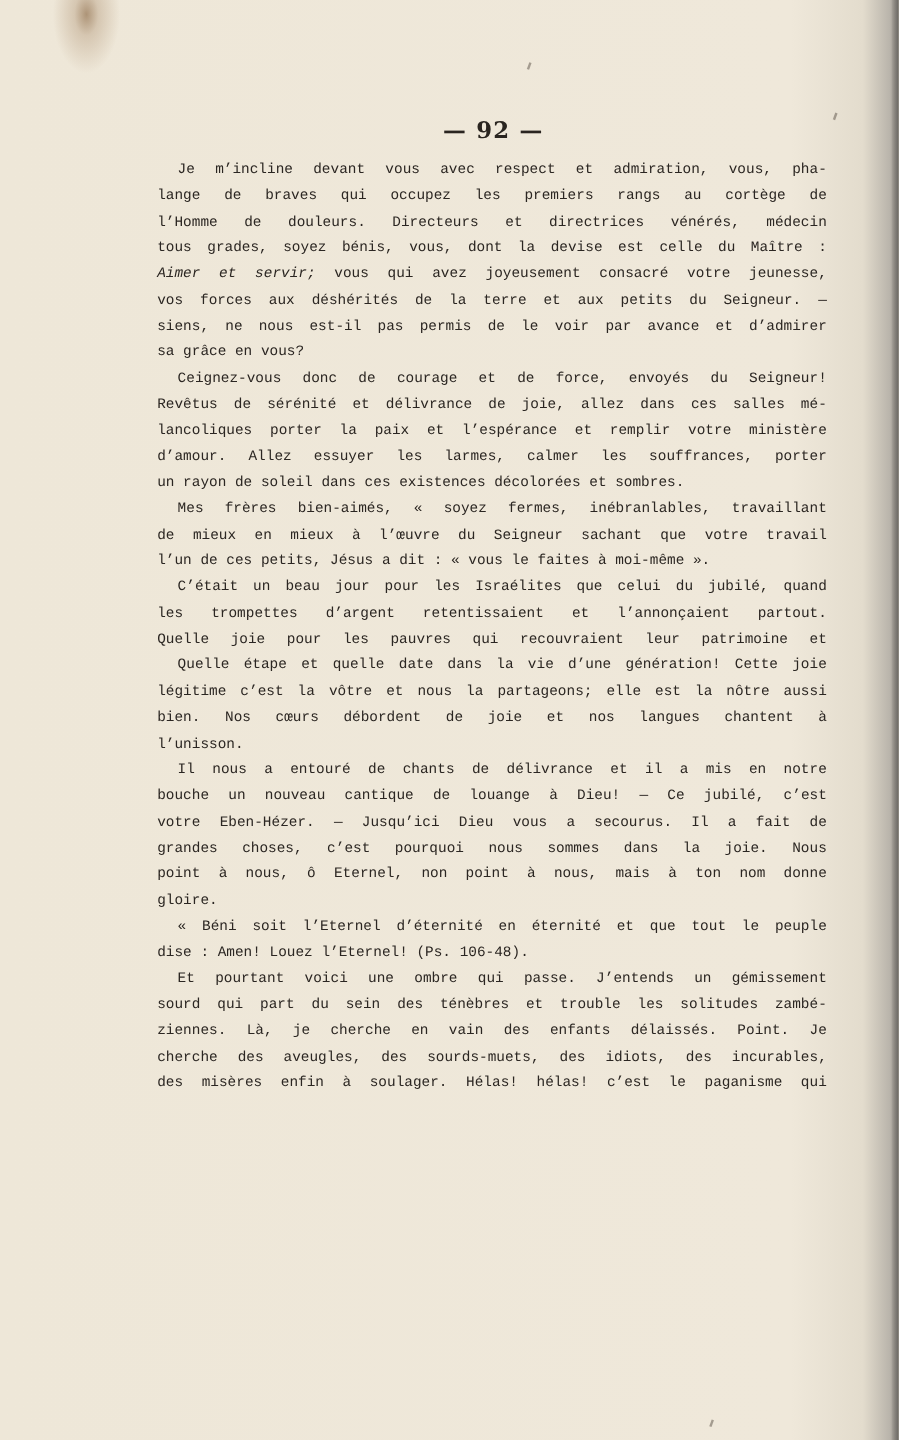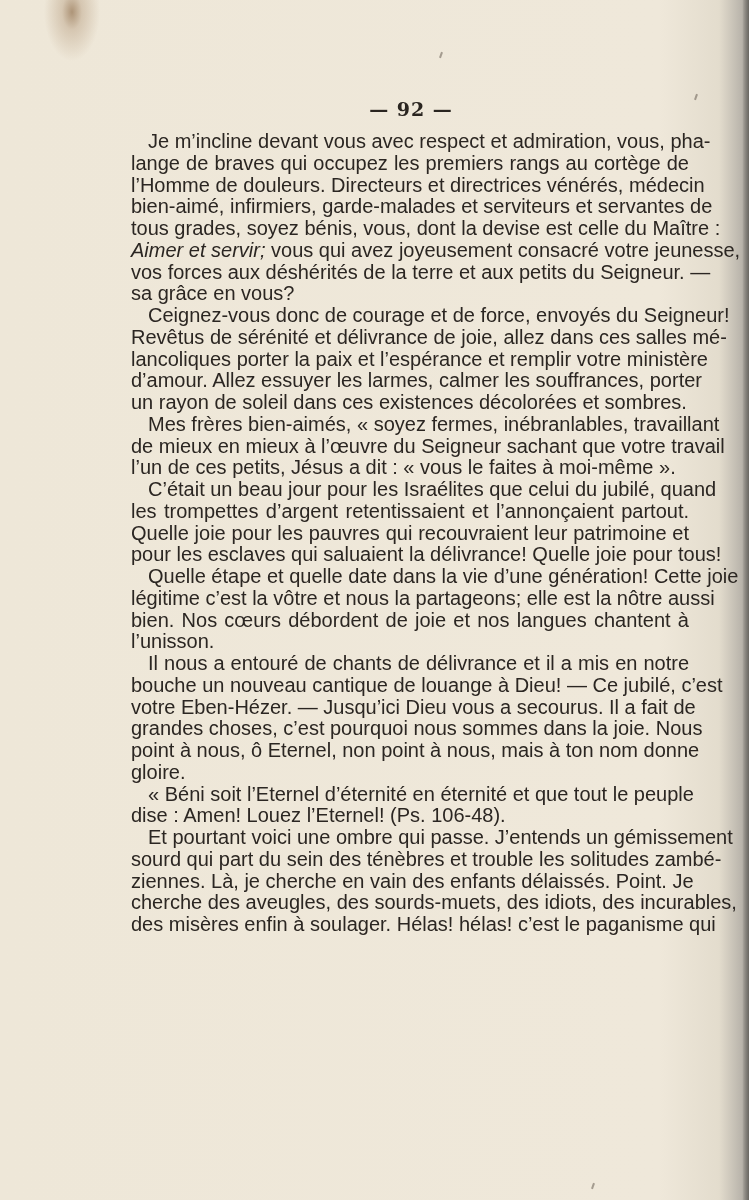--- a/index.html
+++ b/index.html
@@ -39,22 +39,22 @@
       font-weight: bold;
       font-size: 19px;
       color: #2a2520;
       letter-spacing: 1px;
     }
     .body-text {
       position: absolute;
       left: 131px;
       top: 131px;
       width: 558px;
-      font-family: Liberation Sans, sans-serif;
-      font-size: 20px;
+      font-family: Liberation Mono, monospace;
+      font-size: 12px;
       line-height: 21.75px;
       color: #2b2622;
       text-align: justify;
     }
     .line {
       display: block;
       text-align: justify;
       text-align-last: justify;
       white-space: nowrap;
       height: 21.75px;
@@ -85,43 +85,42 @@
   <div class="speck" style="left:695px;top:94px;"></div>
   <div class="speck" style="left:592px;top:1183px;"></div>
 
   <div class="page-number">— 92 —</div>
 
   <div class="body-text" id="body-text">
       <div>
         <span class="line indent"><span>Je m’incline devant vous avec respect et admiration, vous, pha-</span></span>
         <span class="line"><span>lange de braves qui occupez les premiers rangs au cortège de</span></span>
         <span class="line"><span>l’Homme de douleurs. Directeurs et directrices vénérés, médecin</span></span>
-        <span class="line"><span>bien-aimé, infirmiers, garde-malades et serviteurs et servantes de</span></span>
         <span class="line"><span>tous grades, soyez bénis, vous, dont la devise est celle du Maître :</span></span>
         <span class="line"><span class="it">Aimer et servir;</span><span> vous qui avez joyeusement consacré votre jeunesse,</span></span>
         <span class="line"><span>vos forces aux déshérités de la terre et aux petits du Seigneur. —</span></span>
+        <span class="line"><span>siens, ne nous est-il pas permis de le voir par avance et d’admirer</span></span>
         <span class="line last"><span>sa grâce en vous?</span></span>
       </div>
       <div>
         <span class="line indent"><span>Ceignez-vous donc de courage et de force, envoyés du Seigneur!</span></span>
         <span class="line"><span>Revêtus de sérénité et délivrance de joie, allez dans ces salles mé-</span></span>
         <span class="line"><span>lancoliques porter la paix et l’espérance et remplir votre ministère</span></span>
         <span class="line"><span>d’amour. Allez essuyer les larmes, calmer les souffrances, porter</span></span>
         <span class="line last"><span>un rayon de soleil dans ces existences décolorées et sombres.</span></span>
       </div>
       <div>
         <span class="line indent"><span>Mes frères bien-aimés, « soyez fermes, inébranlables, travaillant</span></span>
         <span class="line"><span>de mieux en mieux à l’œuvre du Seigneur sachant que votre travail</span></span>
         <span class="line last"><span>l’un de ces petits, Jésus a dit : « vous le faites à moi-même ».</span></span>
       </div>
       <div>
         <span class="line indent"><span>C’était un beau jour pour les Israélites que celui du jubilé, quand</span></span>
         <span class="line"><span>les trompettes d’argent retentissaient et l’annonçaient partout.</span></span>
         <span class="line"><span>Quelle joie pour les pauvres qui recouvraient leur patrimoine et</span></span>
-        <span class="line last"><span>pour les esclaves qui saluaient la délivrance! Quelle joie pour tous!</span></span>
       </div>
       <div>
         <span class="line indent"><span>Quelle étape et quelle date dans la vie d’une génération! Cette joie</span></span>
         <span class="line"><span>légitime c’est la vôtre et nous la partageons; elle est la nôtre aussi</span></span>
         <span class="line"><span>bien. Nos cœurs débordent de joie et nos langues chantent à</span></span>
         <span class="line last"><span>l’unisson.</span></span>
       </div>
       <div>
         <span class="line indent"><span>Il nous a entouré de chants de délivrance et il a mis en notre</span></span>
         <span class="line"><span>bouche un nouveau cantique de louange à Dieu! — Ce jubilé, c’est</span></span>

